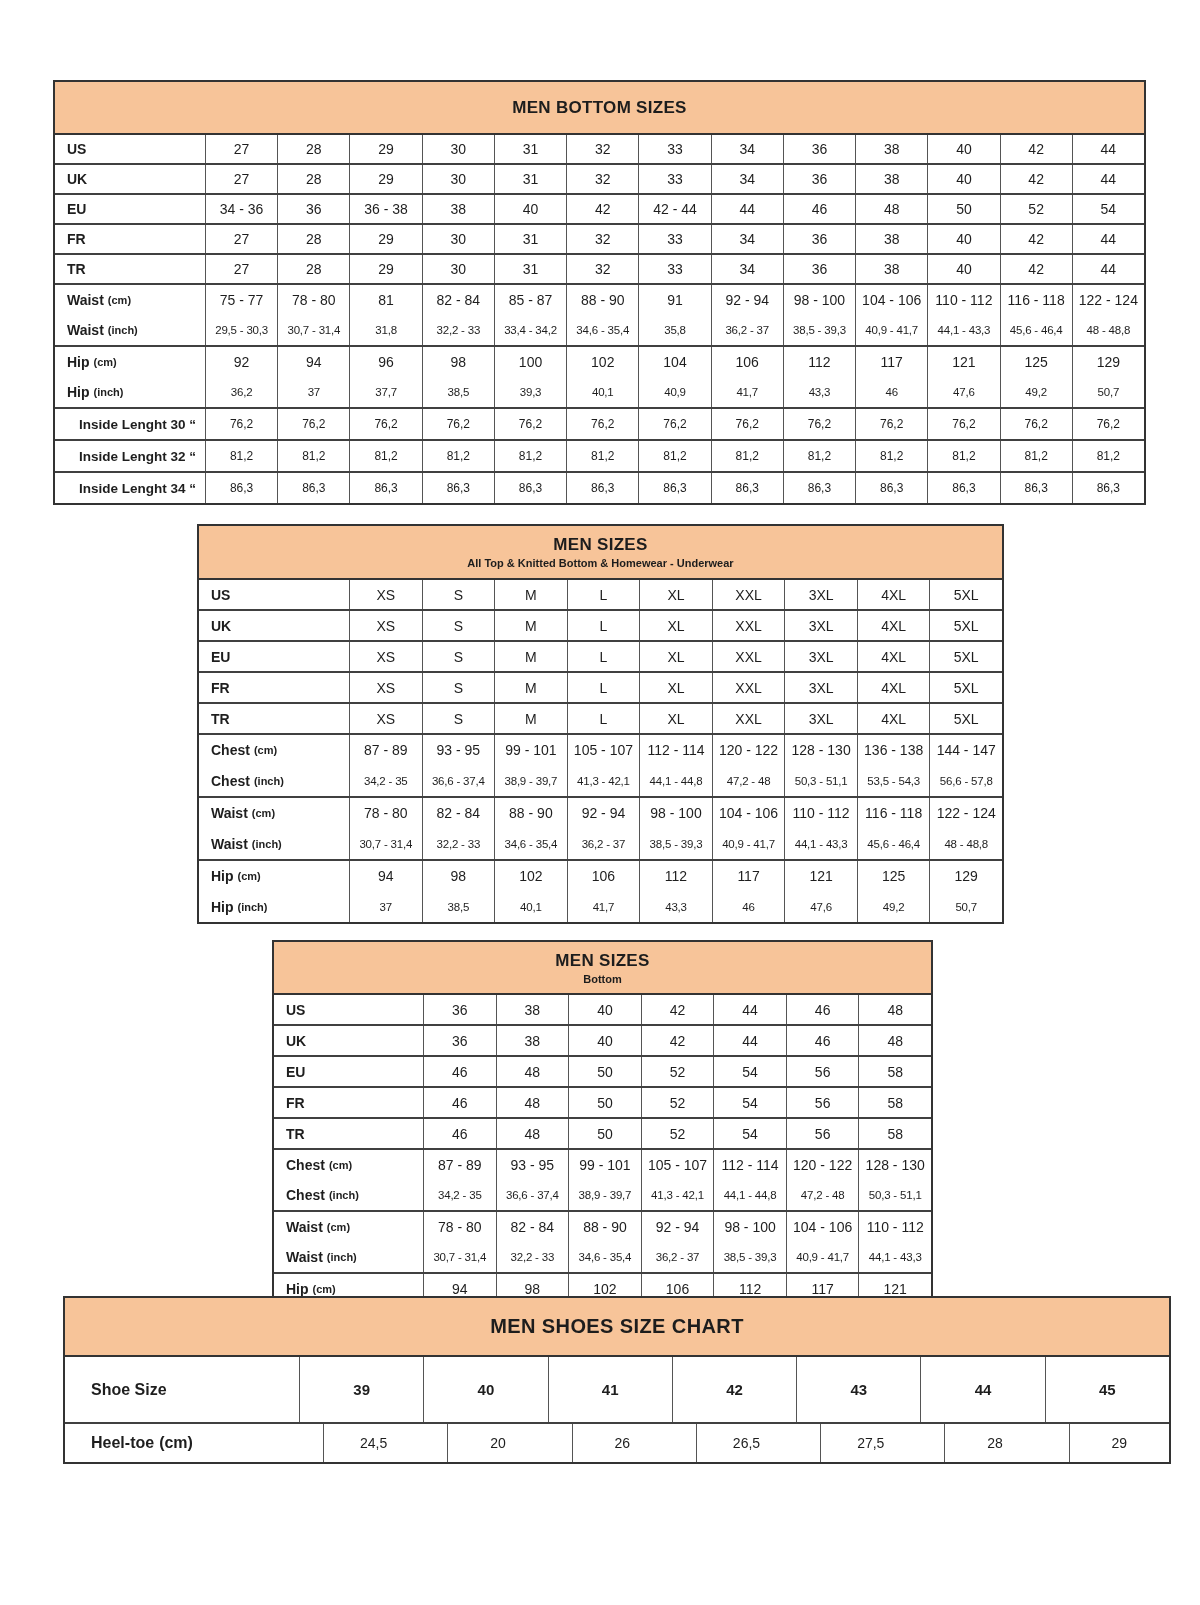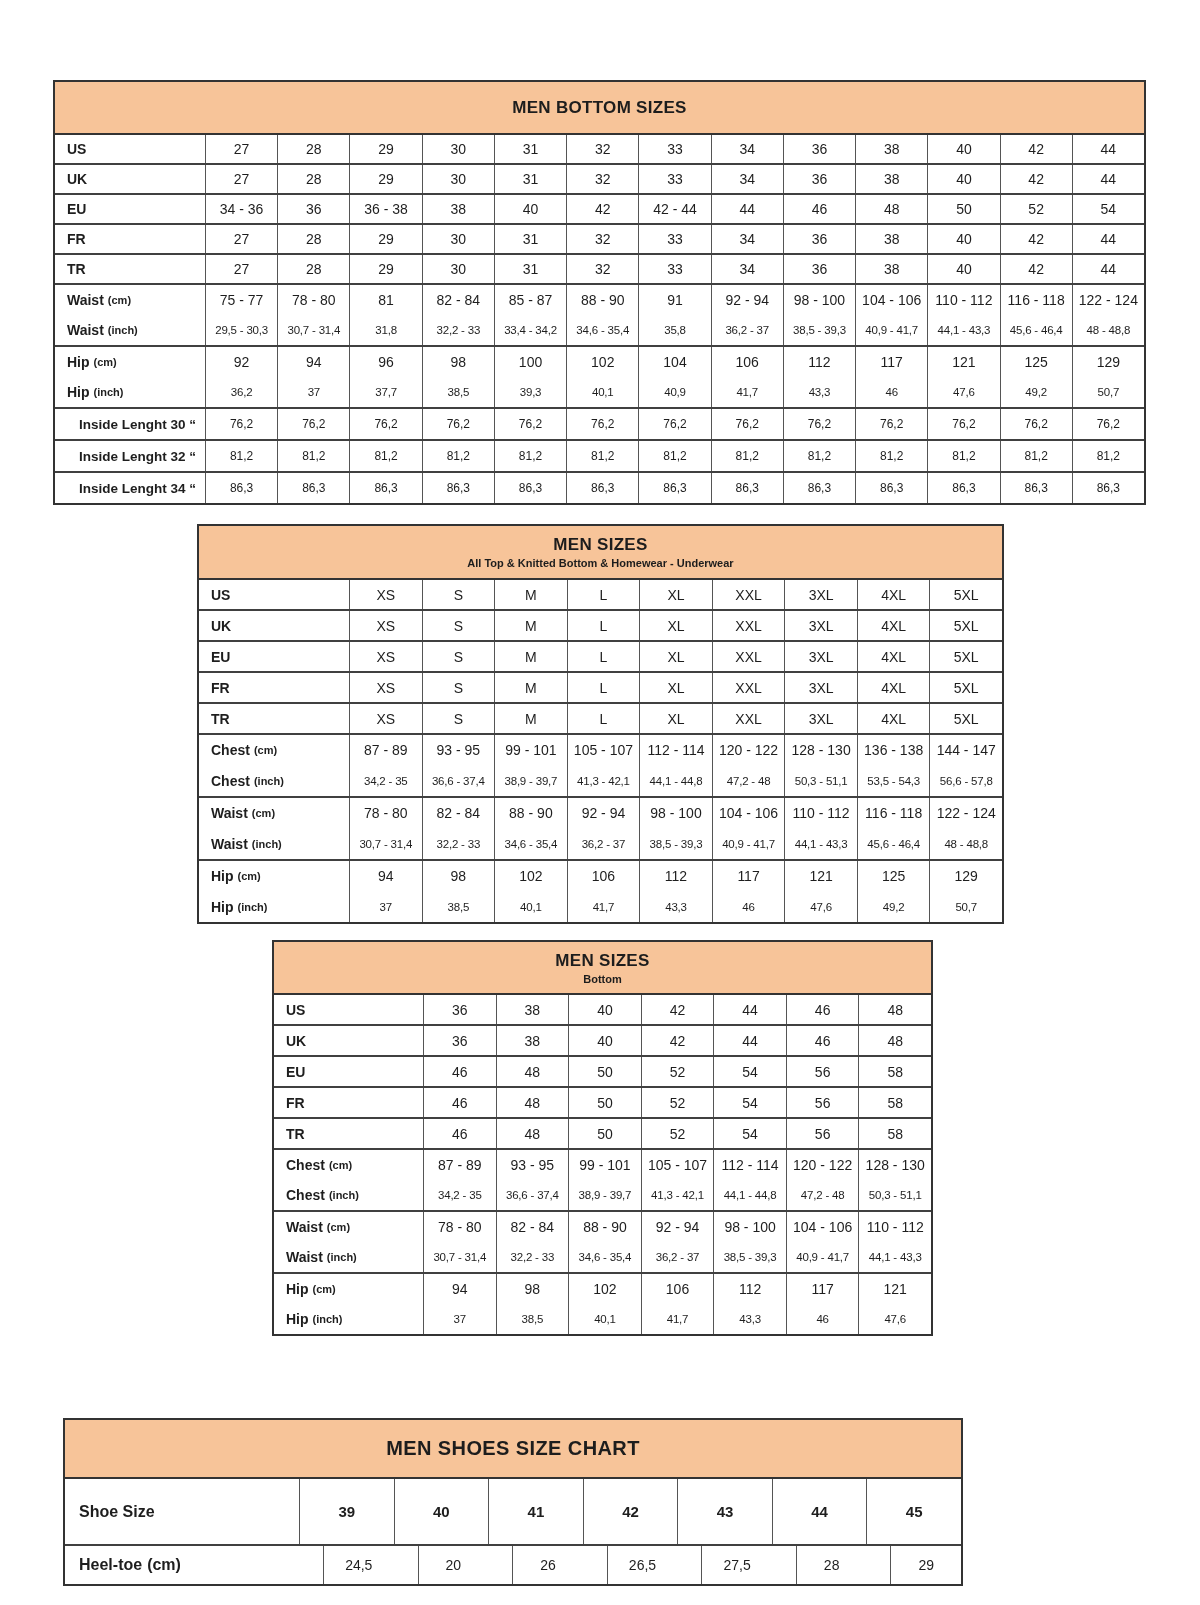--- a/index.html
+++ b/index.html
@@ -79,26 +79,26 @@
   #t2 .kind-size .cell { height: 29px; }
   #t2 .kind-cm .cell, #t2 .kind-inch .cell { height: 30.5px; }
 
   
   #t3 { left: 272px; top: 940px; width: 661px; --labelw: 149px; }
   #t3 .thead { height: 53px; }
   #t3 .kind-size .cell { height: 29px; }
   #t3 .kind-cm .cell, #t3 .kind-inch .cell { height: 30px; }
 
   
-  #t4 { left: 63px; top: 1418px; width: 900px; --labelw: 234px; }
+  #t4 { left: 63px; top: 1296px; width: 1108px; --labelw: 234px; }
   #t4 .thead { height: 59px; }
   #t4 .table-title { font-size: 20px; letter-spacing: 0.4px; }
   #t4 .kind-shoe .cell { height: 65px; }
   #t4 .kind-heel .cell { height: 38px; }
-  #t4 .label-cell { font-size: 16px; padding-left: 14px; }
+  #t4 .label-cell { font-size: 16px; padding-left: 14px; margin-left: 12px; }
   #t4 .label-unit { font-size: 16px; margin-left: 5px; }
   #t4 .kind-shoe .value-cell { font-size: 15px; font-weight: bold; }
   #t4 .kind-heel .value-cell { font-size: 14px; }
 </style>
 </head>
 <body>
 
 <div class="size-table" id="t1">
   <div class="thead" style="background: rgb(247, 196, 153);">
     <div class="table-title">MEN BOTTOM SIZES</div>

